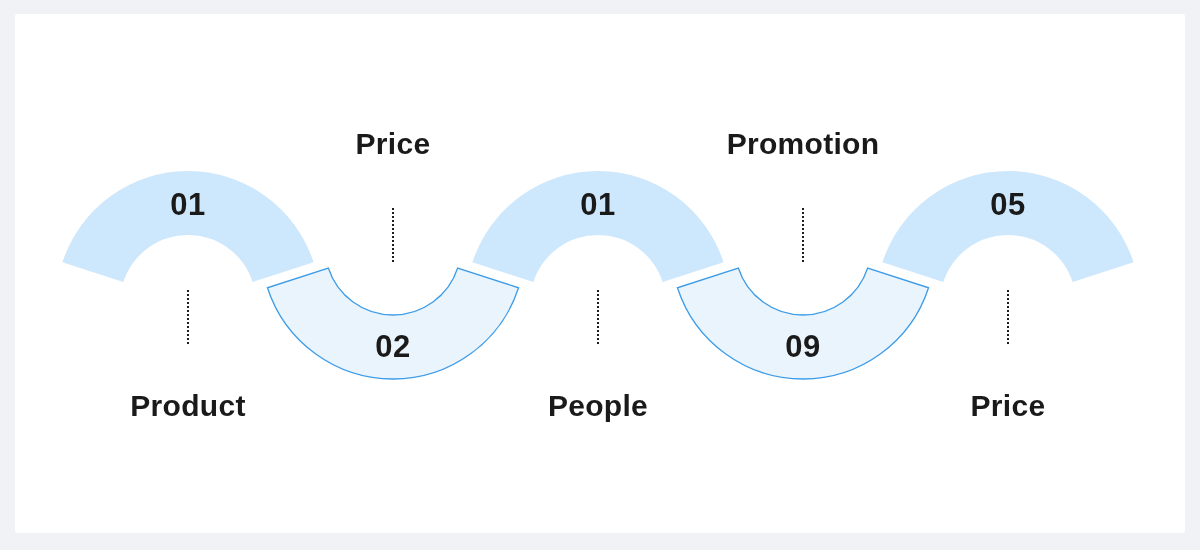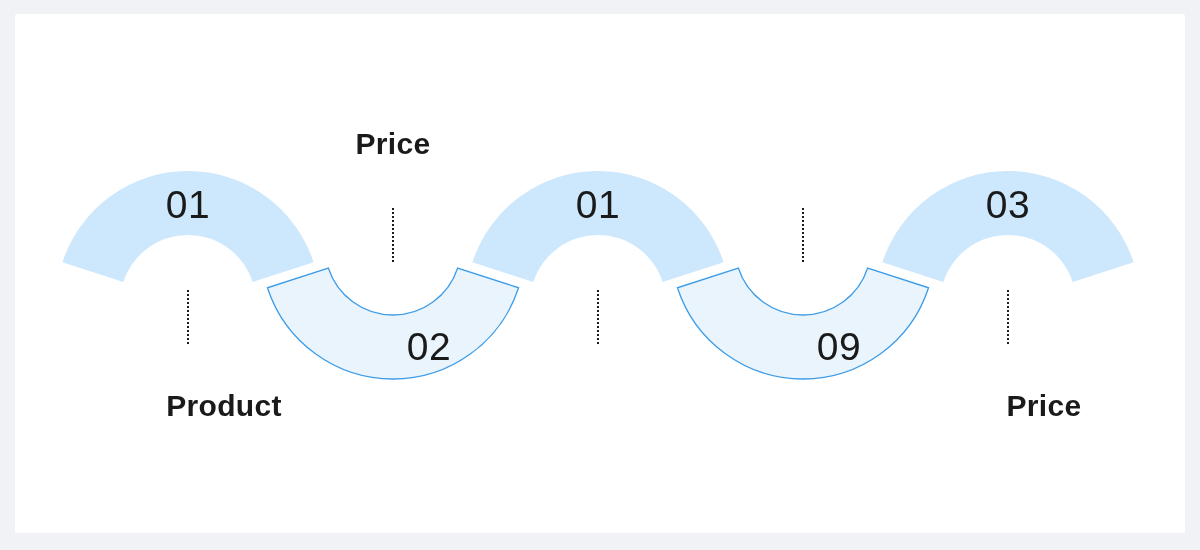--- a/index.html
+++ b/index.html
@@ -41,22 +41,22 @@
     stroke-width: 1.3;
   }
   .num, .lbl {
     position: absolute;
     transform: translate(-50%, -50%);
     color: var(--text, #1a1a1a);
     white-space: nowrap;
     line-height: 1;
   }
   .num {
-    font-size: 39px;
-    font-weight: 400;
+    font-size: 31px;
+    font-weight: 700;
     letter-spacing: 0.5px;
   }
   .lbl {
     font-size: 30px;
     font-weight: 700;
     letter-spacing: 0.3px;
   }
   .connector {
     position: absolute;
     width: 2px;
@@ -71,23 +71,23 @@
     );
   }
   
   .x1 { left: 188px; }
   .x2 { left: 393px; }
   .x3 { left: 598px; }
   .x4 { left: 803px; }
   .x5 { left: 1008px; }
   
   .num-top    { top: 204px; }
-  .num-bottom { top: 346px; margin-left: 36px; }
+  .num-bottom { top: 346px; }
   .lbl-top    { top: 144px; }
-  .lbl-bottom { top: 406px; margin-left: 36px; }
+  .lbl-bottom { top: 406px; }
   .dot-top    { top: 208px; }
   .dot-bottom { top: 290px; }
 </style>
 </head>
 <body>
 
 <div class="stage">
   <div class="card"></div>
 
   <svg class="arcs" viewBox="0 0 1200 550" aria-hidden="true">
@@ -105,20 +105,22 @@
   <div class="num x1 num-top">01</div>
   <div class="connector x1 dot-bottom"></div>
   <div class="lbl x1 lbl-bottom">Product</div>
 
   <div class="lbl x2 lbl-top">Price</div>
   <div class="connector x2 dot-top"></div>
   <div class="num x2 num-bottom">02</div>
 
   <div class="num x3 num-top">01</div>
   <div class="connector x3 dot-bottom"></div>
+  <div class="lbl x3 lbl-bottom">People</div>
 
+  <div class="lbl x4 lbl-top">Promotion</div>
   <div class="connector x4 dot-top"></div>
   <div class="num x4 num-bottom">09</div>
 
-  <div class="num x5 num-top">03</div>
+  <div class="num x5 num-top">05</div>
   <div class="connector x5 dot-bottom"></div>
   <div class="lbl x5 lbl-bottom">Price</div>
 </div>
 
 </body></html>

